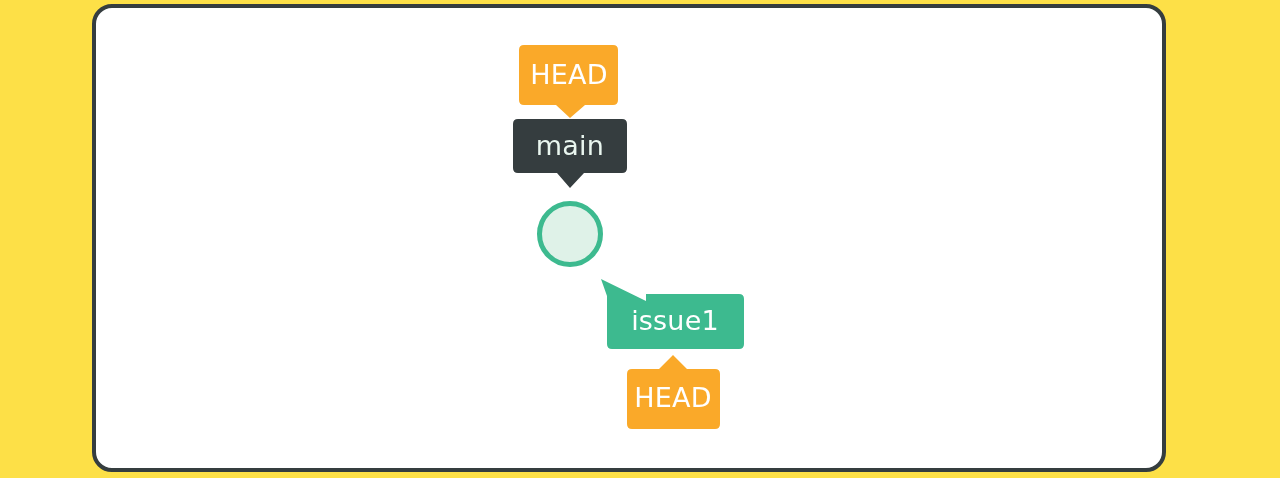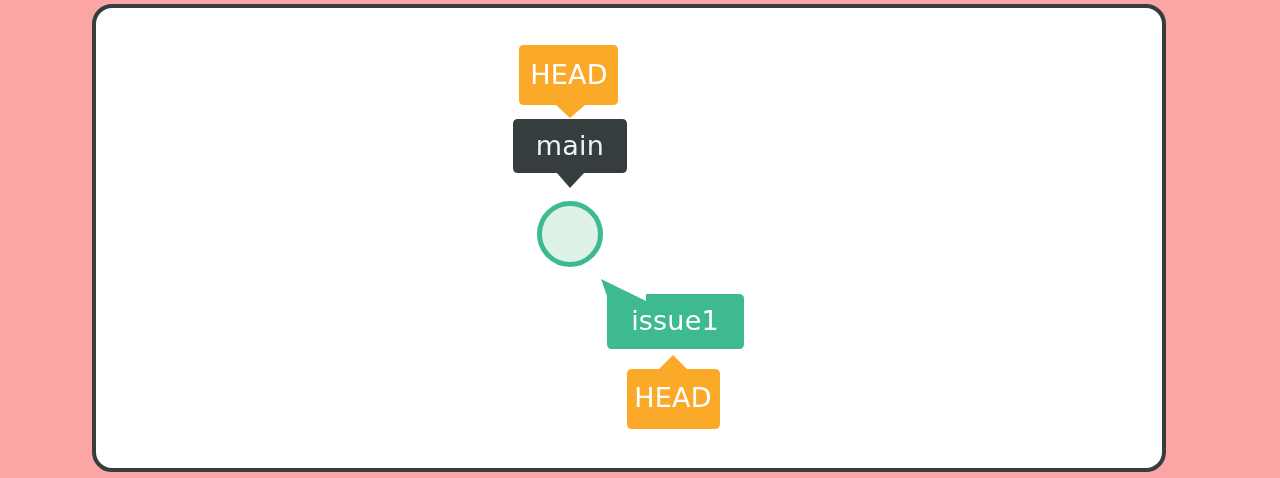--- a/index.html
+++ b/index.html
@@ -10,21 +10,21 @@
   body {
     width: 1280px;
     height: 478px;
     font-family: "DejaVu Sans", "Liberation Sans", sans-serif;
     overflow: hidden;
   }
   #canvas {
     position: relative;
     width: 1280px;
     height: 478px;
-    background: #fca5a5;
+    background: #fde047;
   }
   #diagram-svg {
     position: absolute;
     top: 0;
     left: 0;
     width: 1280px;
     height: 478px;
     display: block;
   }
   .tag-text {

